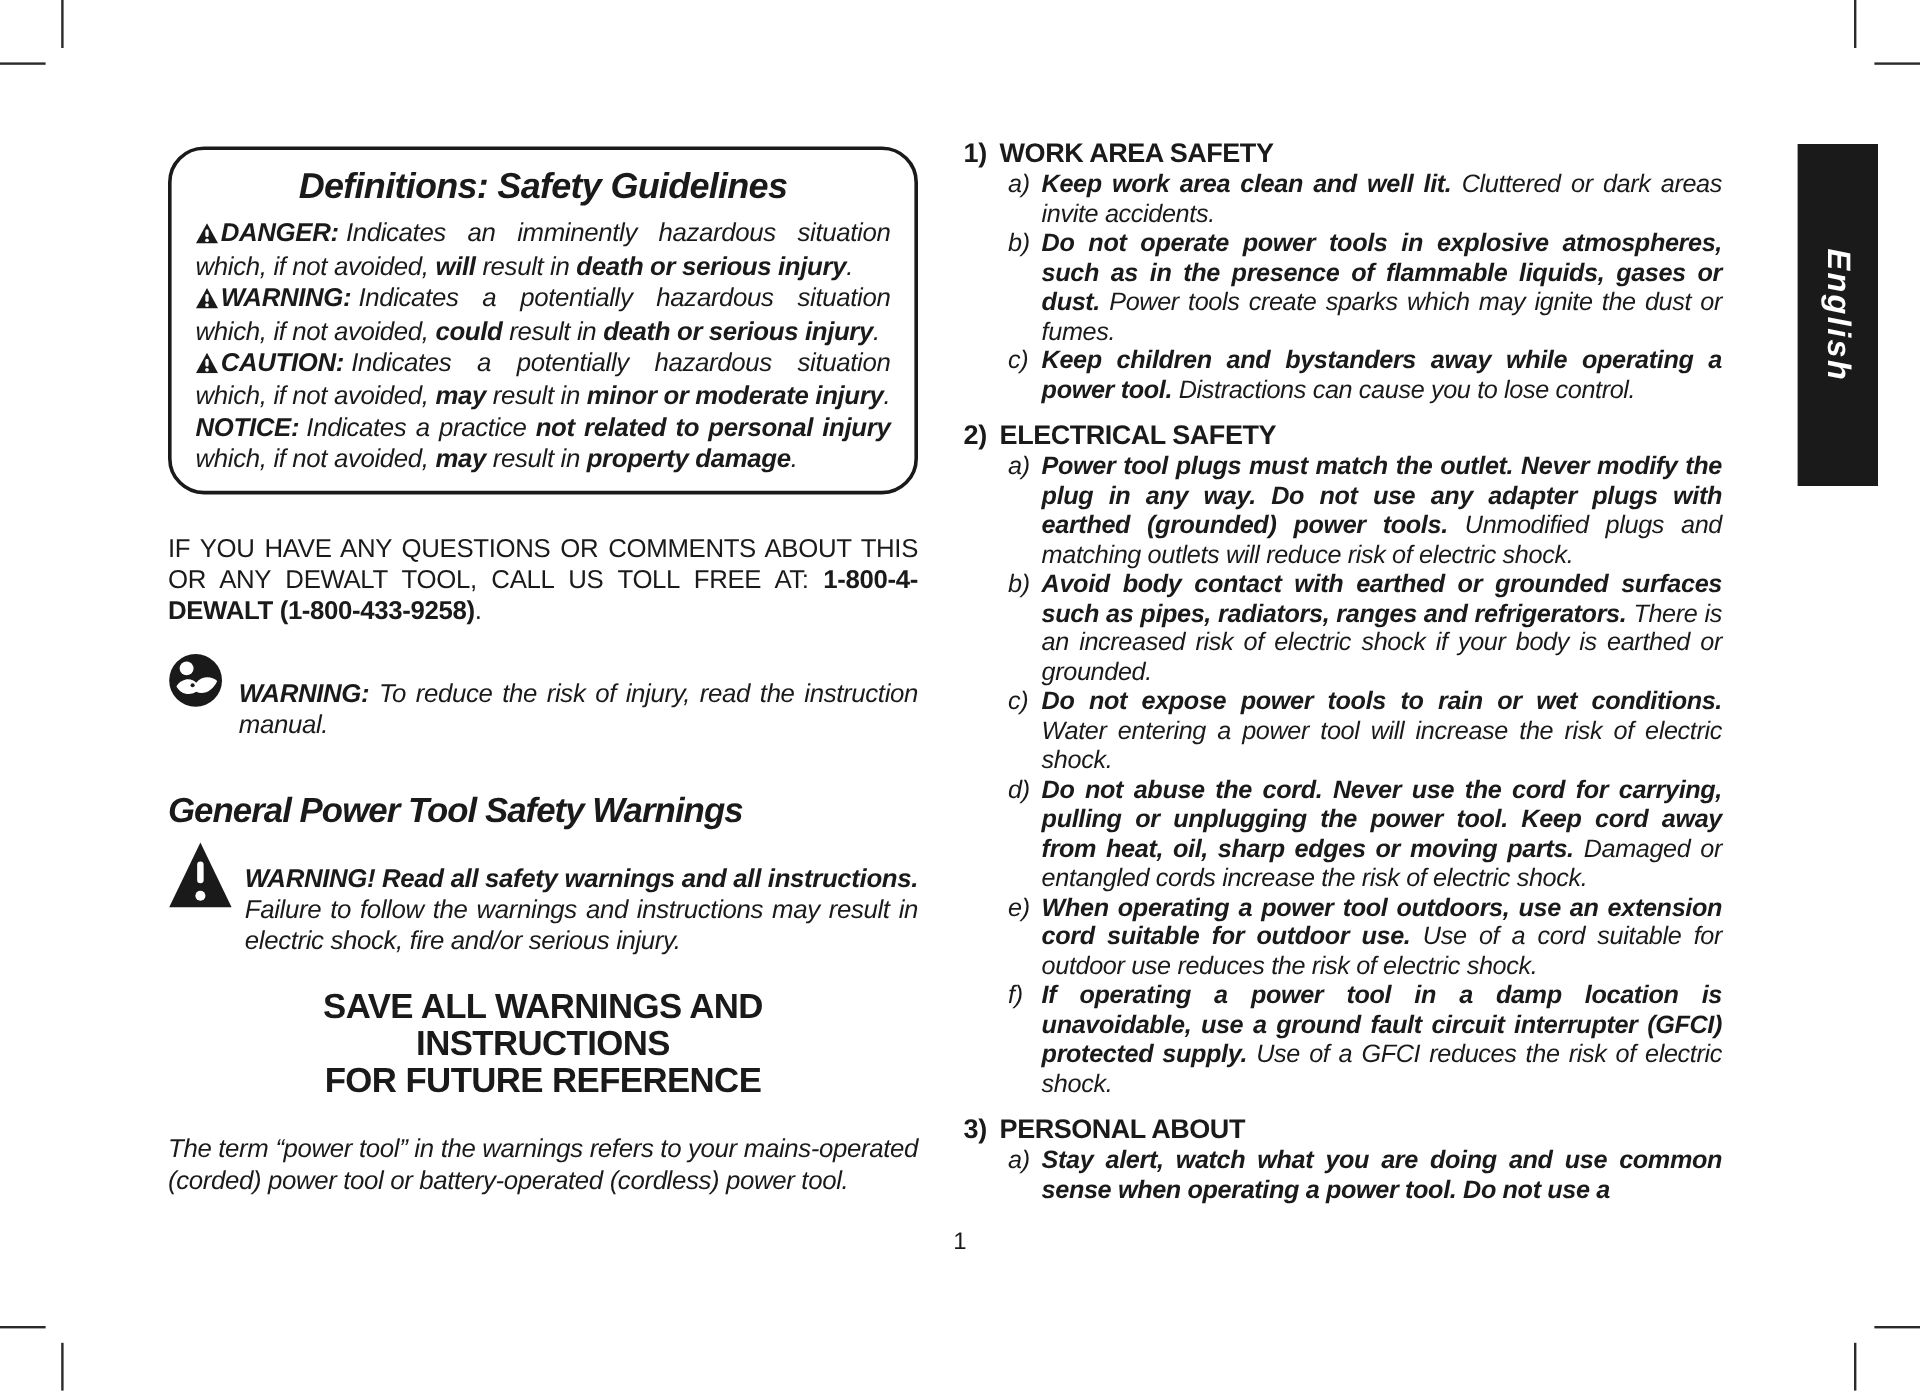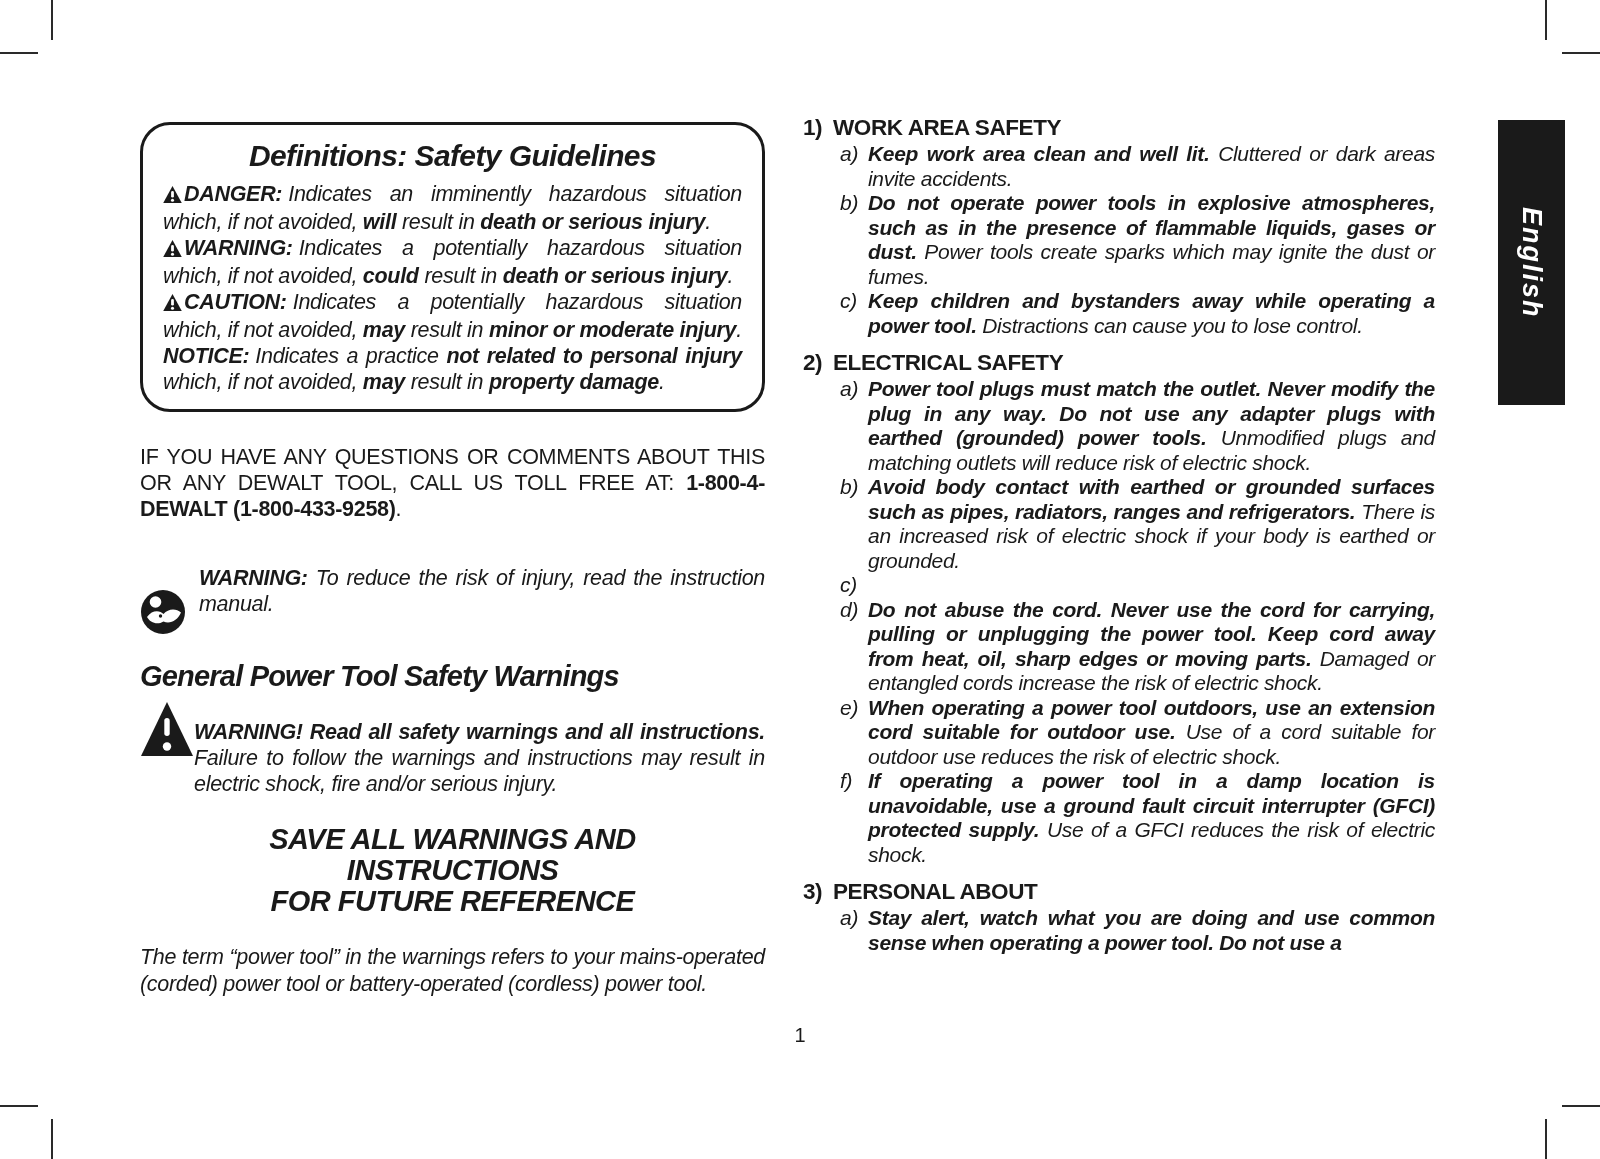--- a/index.html
+++ b/index.html
@@ -21,33 +21,33 @@
   .def-label{font-weight:700;margin-right:6px;}
   .tri-sm{display:inline-block;vertical-align:-2px;margin-right:2px;}
 
   .seg-i{font-style:italic;}
   .seg-bi{font-style:italic;font-weight:700;}
   .seg-b{font-weight:700;}
   .seg-r{}
 
   .questions{margin-top:32px;font-size:21.5px;line-height:26px;text-align:justify;
     letter-spacing:-0.3px;}
-  .manual-warning{margin-top:15px;display:flex;gap:13px;align-items:flex-end;}
+  .manual-warning{margin-top:15px;display:flex;gap:13px;align-items:flex-start;}
   .manual-icon{flex:none;}
   .manual-text{flex:1;font-size:21.5px;line-height:26px;font-style:italic;
     text-align:justify;letter-spacing:-0.3px;}
 
   .gpt-title{margin-top:21px;font-size:29px;font-weight:700;font-style:italic;
     letter-spacing:-0.8px;}
-  .gen-warning{margin-top:5px;display:flex;}
+  .gen-warning{margin-top:5px;display:flex;gap:10px;}
   .gen-tri{flex:none;margin-top:3px;}
   .gen-text{flex:1;font-size:21.5px;line-height:26px;font-style:italic;
     text-align:justify;letter-spacing:-0.3px;}
 
-  .save-heading{margin-top:5px;text-align:center;font-weight:700;font-style:italic;
+  .save-heading{margin-top:5px;text-align:center;font-weight:700;
     font-size:29px;line-height:31px;letter-spacing:-0.5px;}
   .term-note{margin-top:27px;font-style:italic;font-size:21.5px;line-height:27px;
     text-align:justify;letter-spacing:-0.3px;}
 
   
   .right-col{position:absolute;left:803px;top:114px;width:632px;}
   .rc-section{margin-bottom:11px;}
   .rc-heading{display:flex;font-weight:700;font-size:22.5px;line-height:27px;
     letter-spacing:-0.4px;margin-bottom:1px;}
   .rc-num{width:30px;flex:none;}
@@ -193,20 +193,24 @@
       </div>
       <div class="rc-item">
         <span class="rc-letter">b)</span>
         <div class="rc-body">
           <span class="rc-bold">Avoid body contact with earthed or grounded surfaces such as pipes, radiators, ranges and refrigerators.</span>
           <span class="rc-rest">There is an increased risk of electric shock if your body is earthed or grounded.</span>
         </div>
       </div>
       <div class="rc-item">
         <span class="rc-letter">c)</span>
+        <div class="rc-body">
+          <span class="rc-bold">Do not expose power tools to rain or wet conditions.</span>
+          <span class="rc-rest">Water entering a power tool will increase the risk of electric shock.</span>
+        </div>
       </div>
       <div class="rc-item">
         <span class="rc-letter">d)</span>
         <div class="rc-body">
           <span class="rc-bold">Do not abuse the cord. Never use the cord for carrying, pulling or unplugging the power tool. Keep cord away from heat, oil, sharp edges or moving parts.</span>
           <span class="rc-rest">Damaged or entangled cords increase the risk of electric shock.</span>
         </div>
       </div>
       <div class="rc-item">
         <span class="rc-letter">e)</span>

